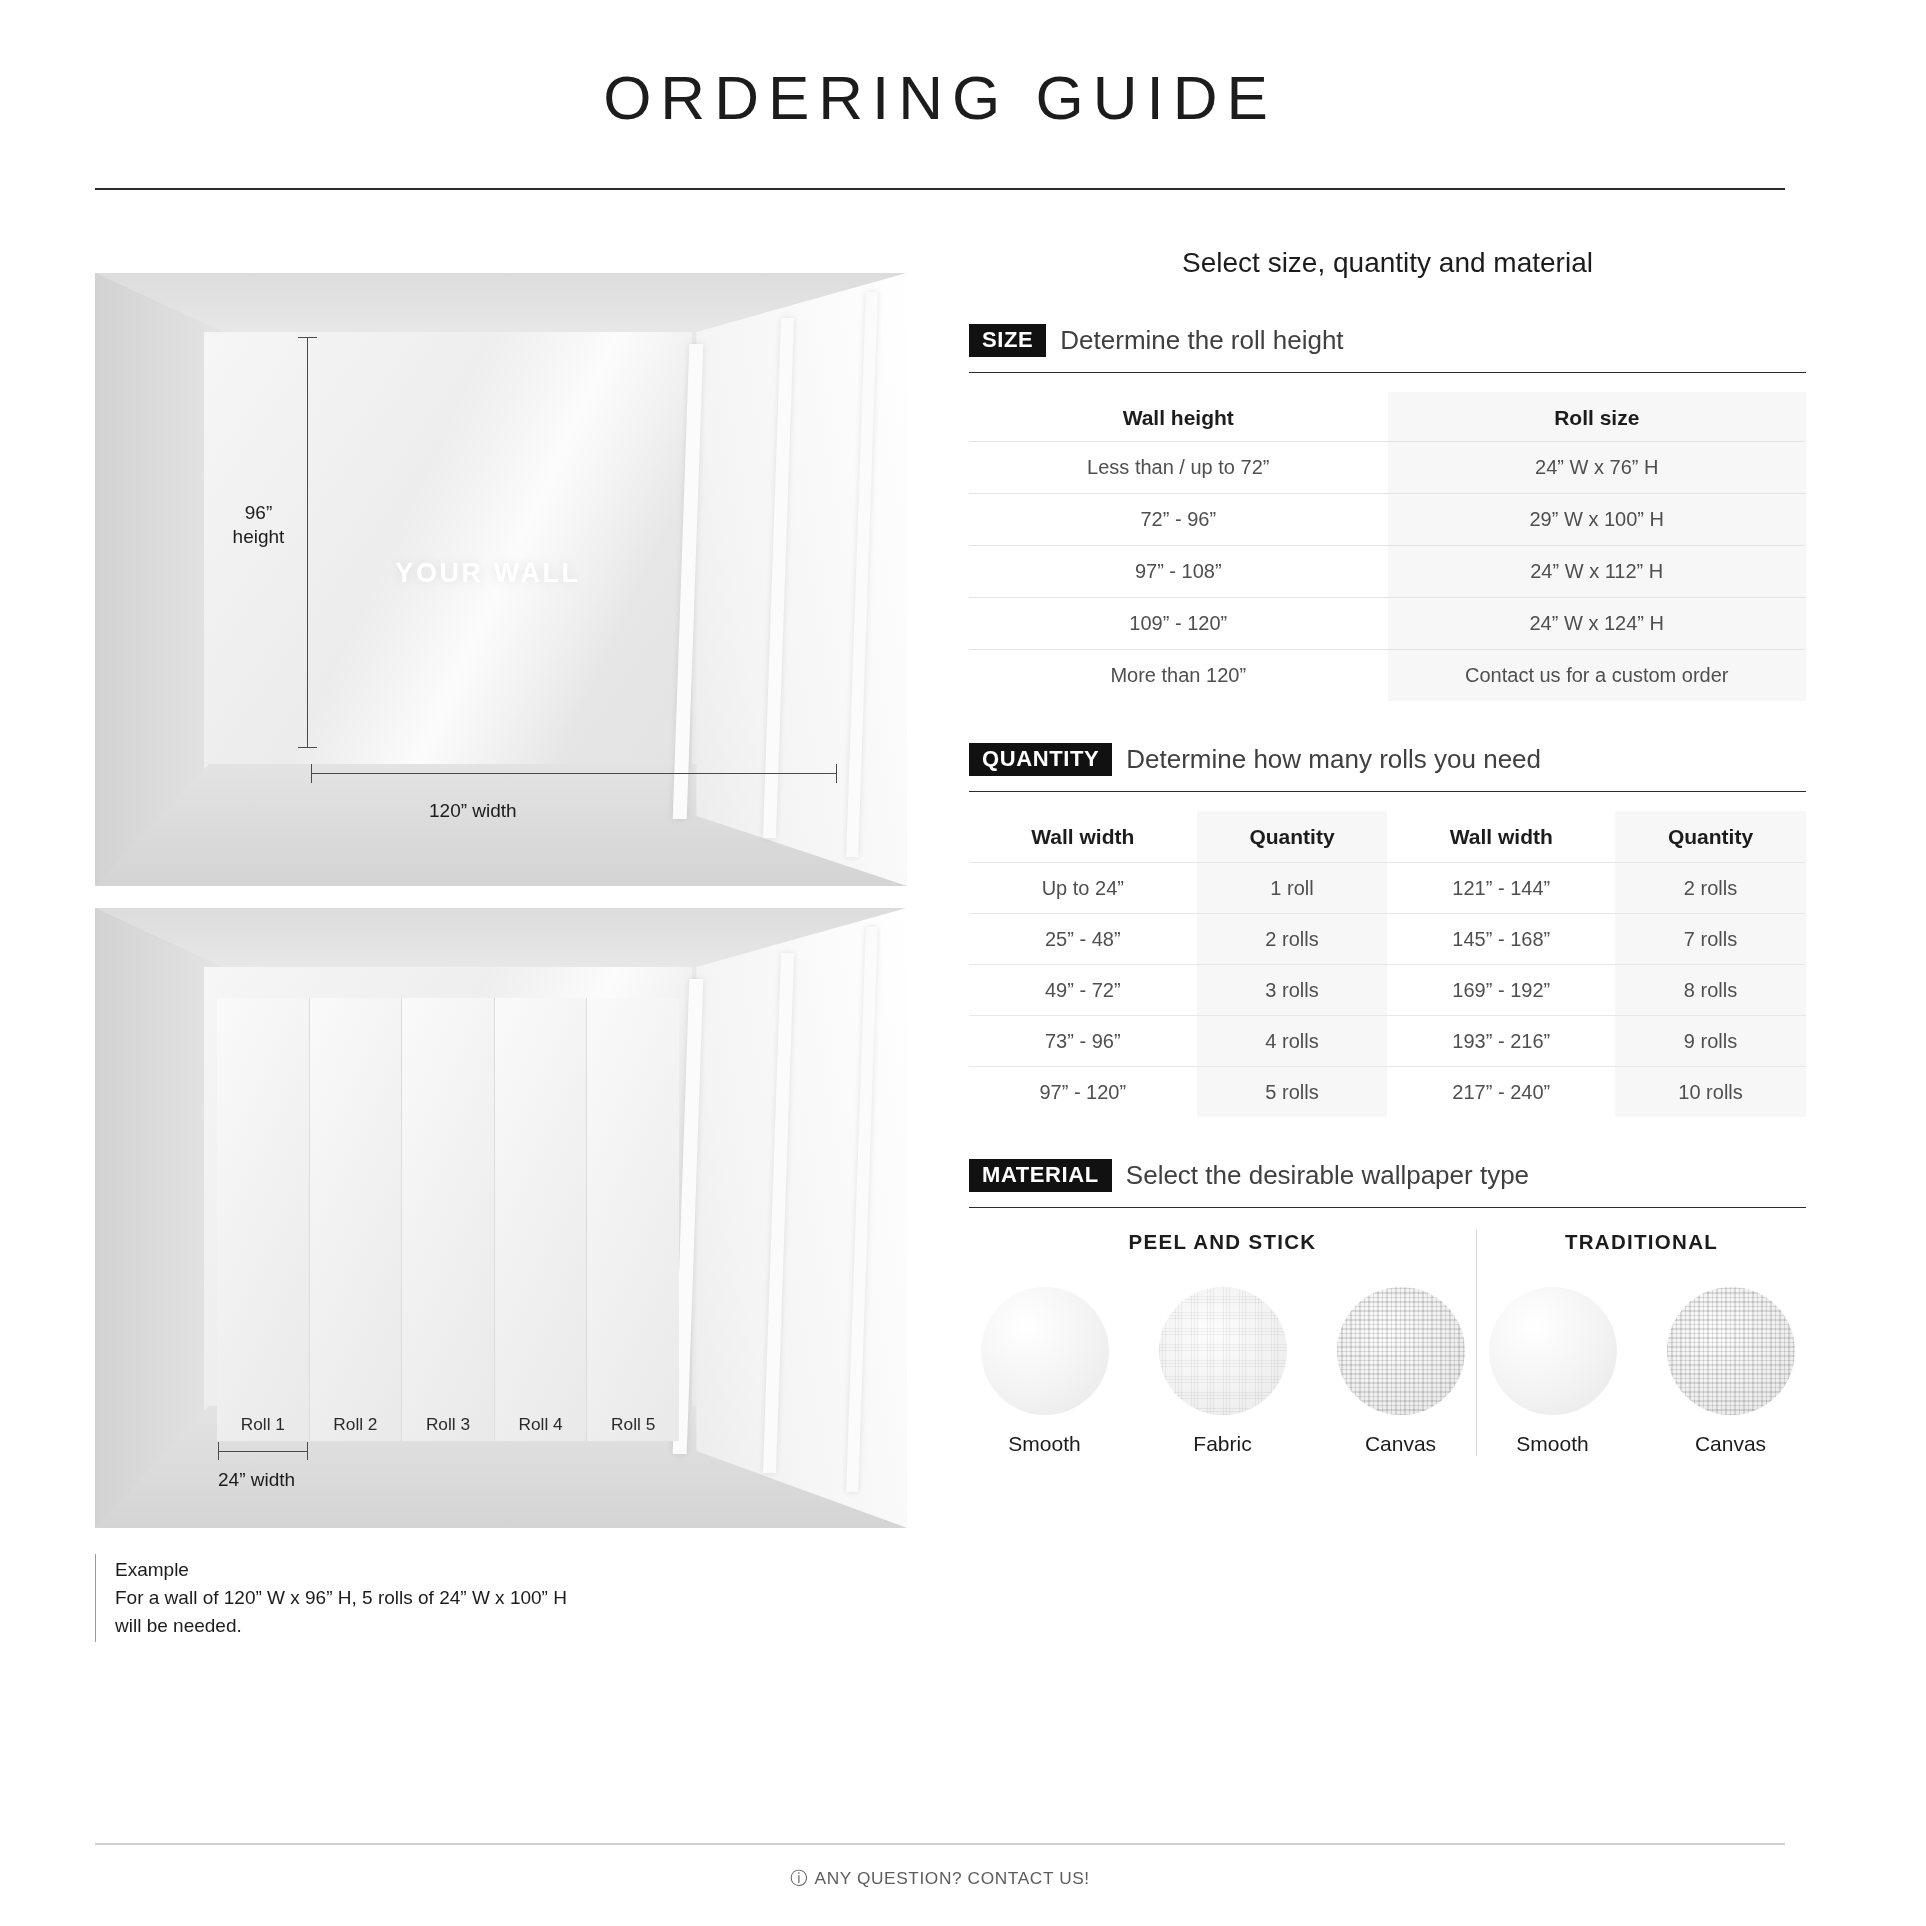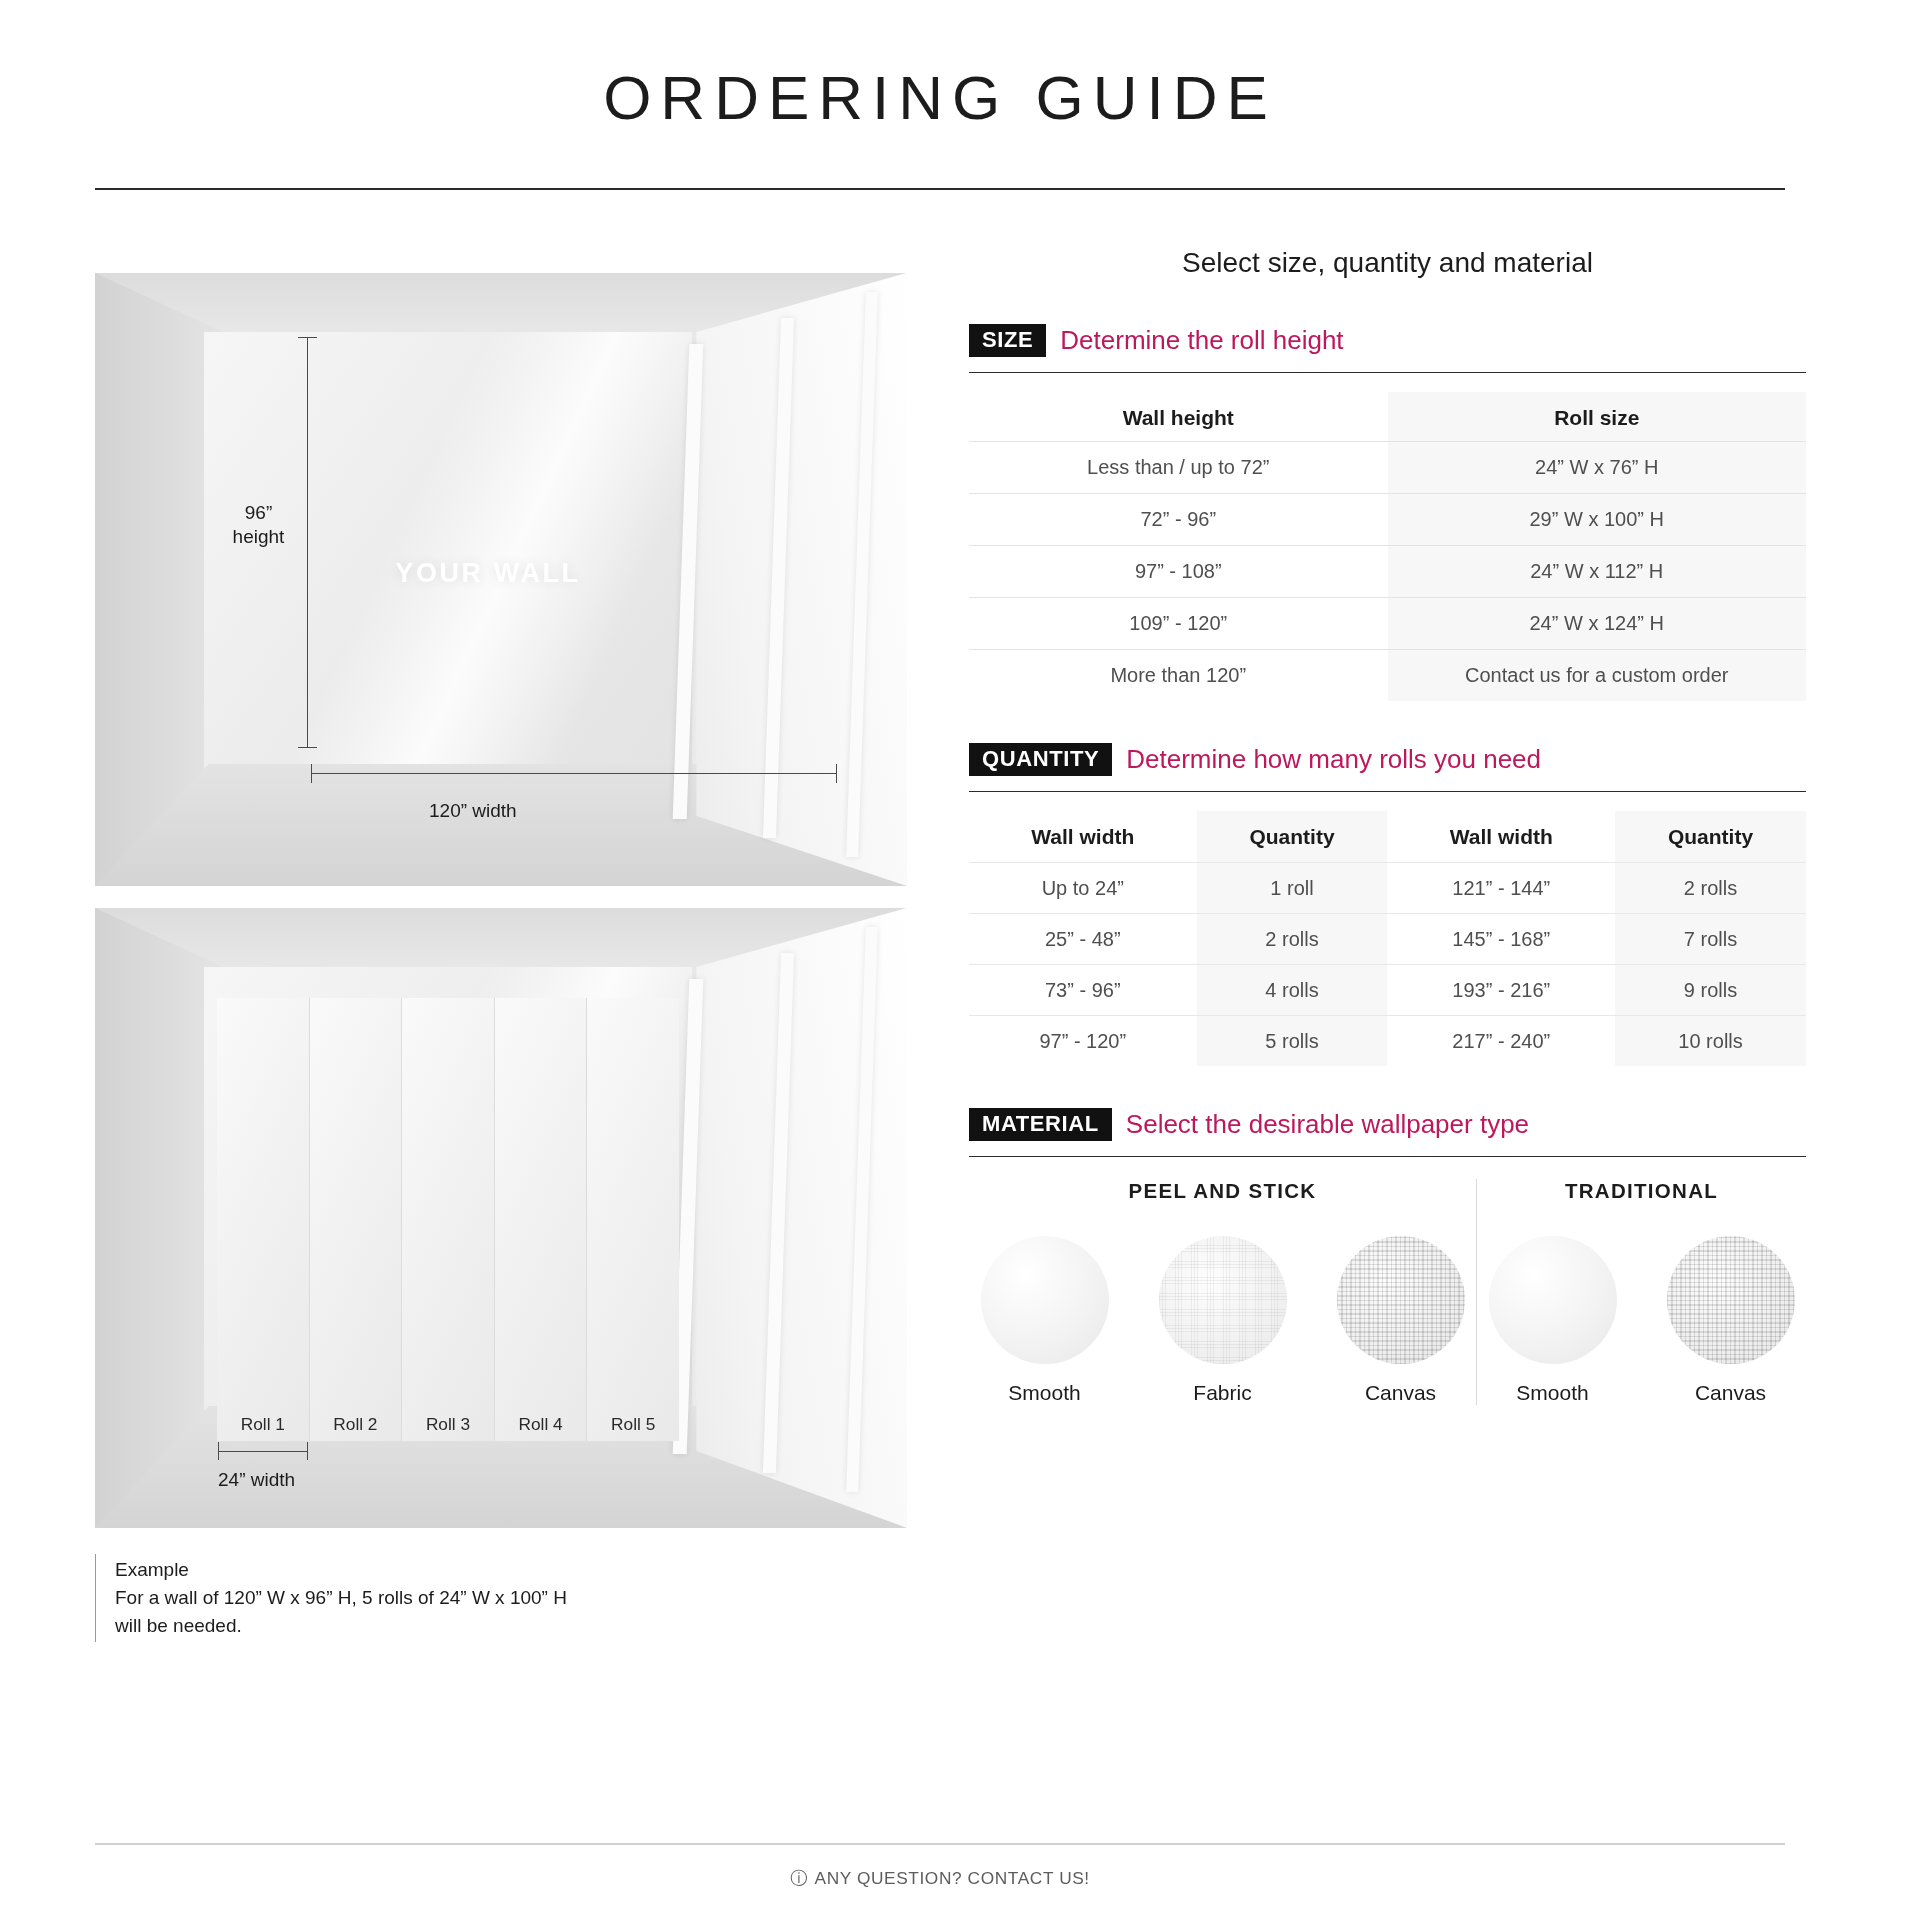--- a/index.html
+++ b/index.html
@@ -195,21 +195,21 @@
   .section { margin-top: 42px; }
   .section-head {
     display: flex; align-items: center; gap: 14px;
     border-bottom: 1.3px solid #2b2b2b;
     padding-bottom: 15px;
   }
   .tag {
     background: #111; color: #fff; font-size: 22px; font-weight: 700;
     letter-spacing: 0.6px; padding: 5.1px 13px 5.8px 13px; line-height: 1;
   }
-  .section-title { font-size: 26px; color: #be185d; font-weight: 400; }
+  .section-title { font-size: 26px; color: #404040; font-weight: 400; }
 
   table { border-collapse: collapse; width: 100%; }
   .tbl-size { margin-top: 19px; }
   .tbl-size th, .tbl-size td {
     text-align: center; padding: 14px 3.9px; font-size: 20px; font-weight: 400;
     border-bottom: 1.3px solid #e4e4e4;
   }
   .tbl-size th { font-size: 21px; font-weight: 700; color: #1c1c1c; padding-bottom: 11.6px; }
   .tbl-size td { color: #4f4f4f; }
   .tbl-size .shade { background: #f7f7f7; }
@@ -412,20 +412,26 @@
               <td>121” - 144”</td>
               <td class="shade">2 rolls</td>
             </tr>
             <tr>
               <td>25” - 48”</td>
               <td class="shade">2 rolls</td>
               <td>145” - 168”</td>
               <td class="shade">7 rolls</td>
             </tr>
             <tr>
+              <td>49” - 72”</td>
+              <td class="shade">3 rolls</td>
+              <td>169” - 192”</td>
+              <td class="shade">8 rolls</td>
+            </tr>
+            <tr>
               <td>73” - 96”</td>
               <td class="shade">4 rolls</td>
               <td>193” - 216”</td>
               <td class="shade">9 rolls</td>
             </tr>
             <tr>
               <td>97” - 120”</td>
               <td class="shade">5 rolls</td>
               <td>217” - 240”</td>
               <td class="shade">10 rolls</td>

